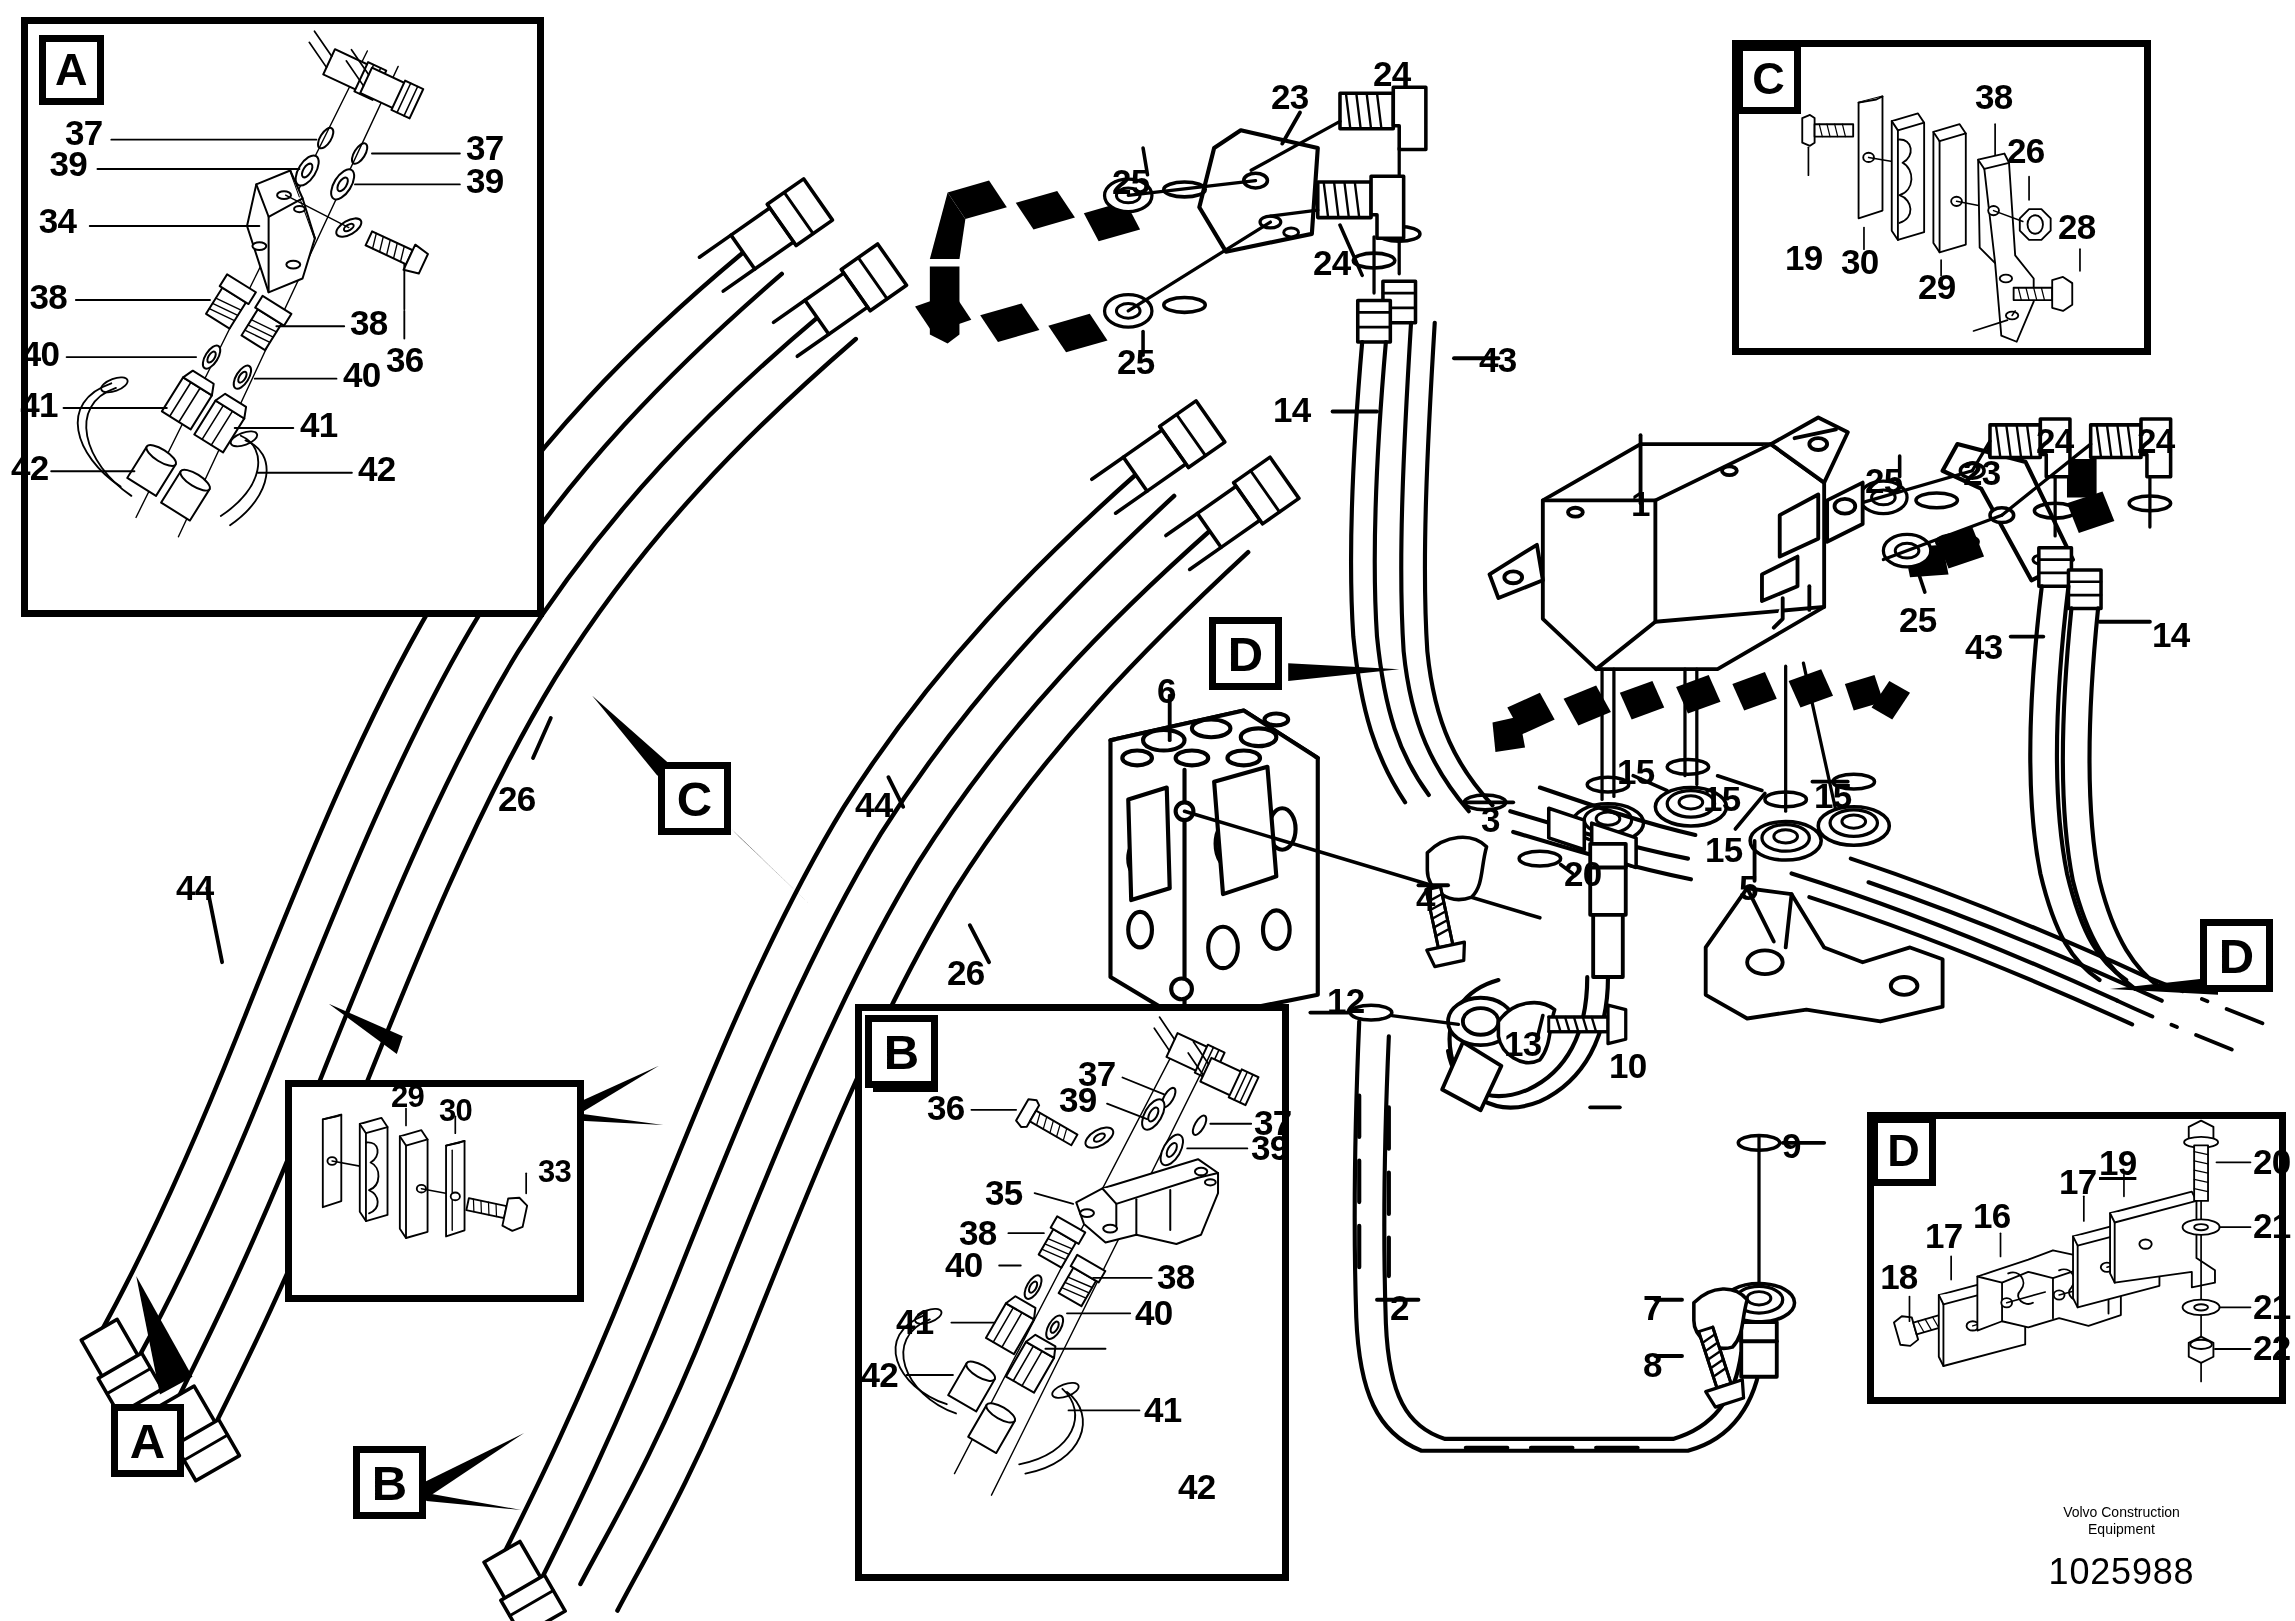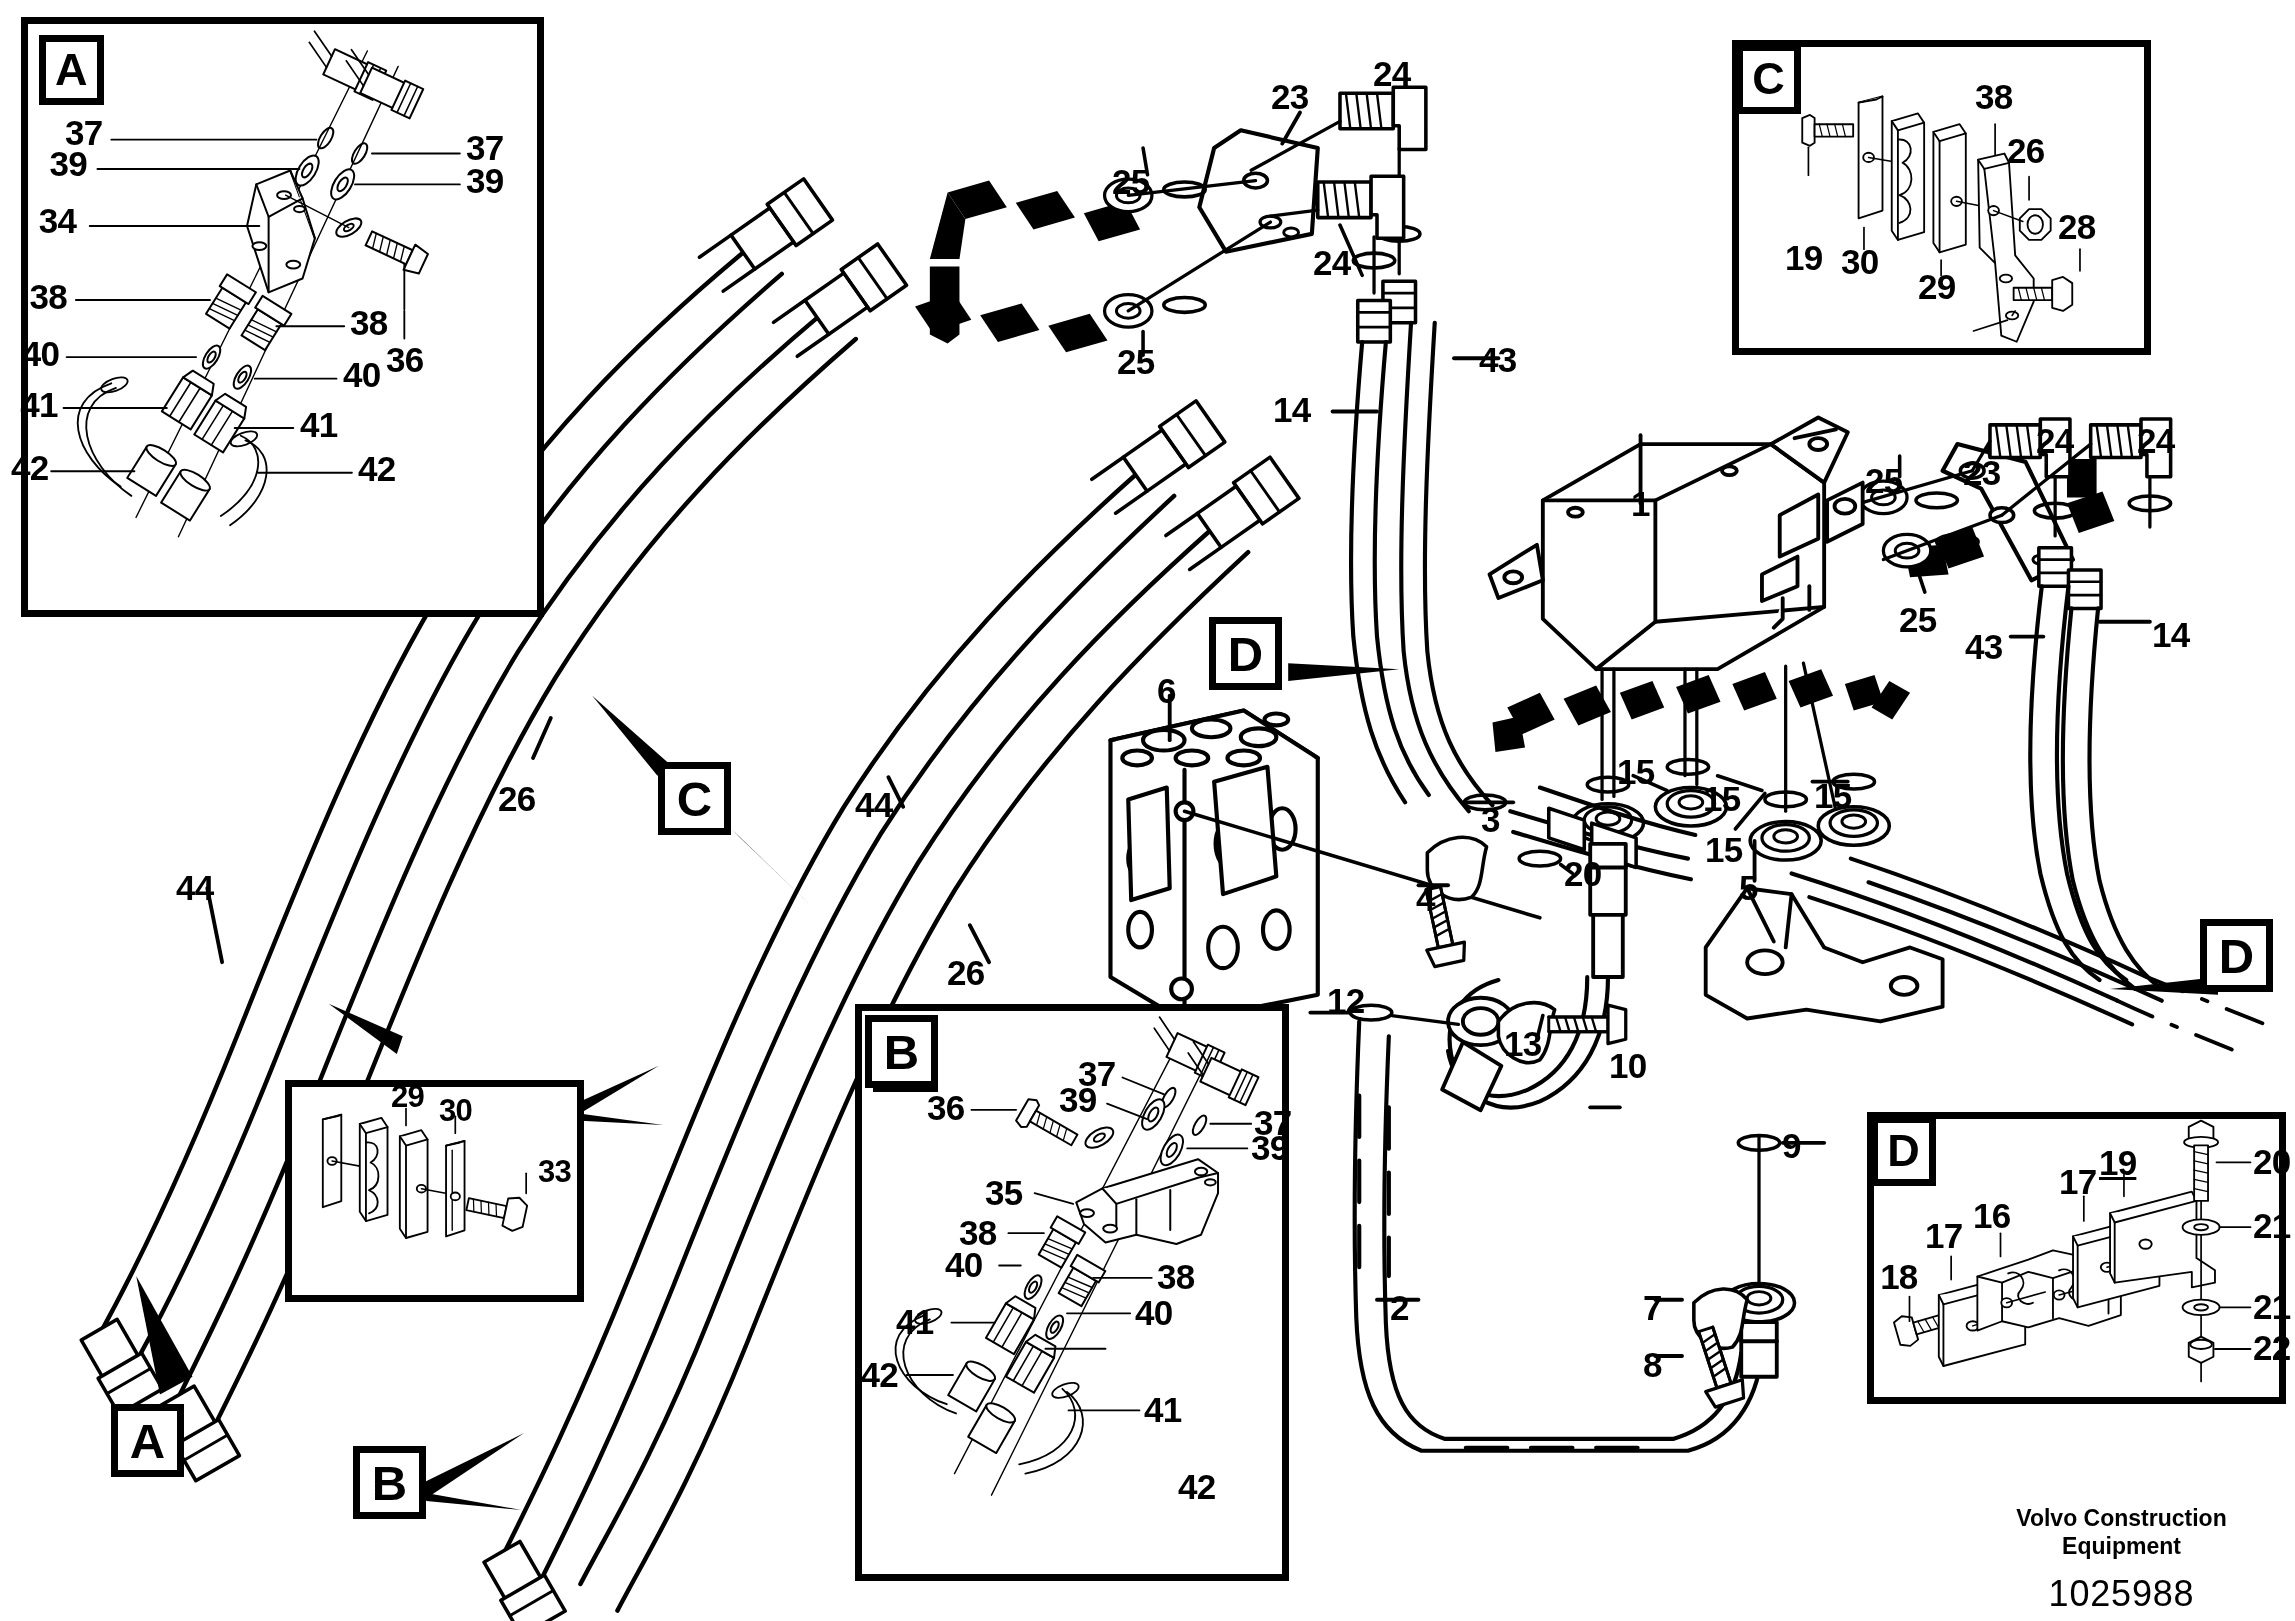--- a/index.html
+++ b/index.html
@@ -9,21 +9,21 @@
   .callout{position:absolute;font-family:"Liberation Sans",sans-serif;font-weight:bold;color:#000;
            font-size:35px;line-height:1;letter-spacing:-0.8px;white-space:nowrap;}
   .callout.sm{font-size:31px;}
   .boxlabel{position:absolute;border:7px solid #000;background:#fff;display:flex;
             align-items:center;justify-content:center;font-family:"Liberation Sans",sans-serif;
             font-weight:bold;color:#000;}
   .boxlabel.big{width:59px;height:59px;font-size:49px;}
   .boxlabel.med{width:51px;height:56px;font-size:45px;}
   .panel{position:absolute;border:7px solid #000;background:#fff;}
   .footer{position:absolute;text-align:center;color:#000;}
-  .footer .brand{font-size:23px;font-weight:bold;line-height:1.22;}
+  .footer .brand{font-size:14px;font-weight:normal;line-height:1.22;}
   .footer .pn{font-size:36px;font-weight:normal;letter-spacing:0.8px;margin-top:13px;}
 </style>
 </head>
 <body>
 
 <div id="sheet">
 
   <svg class="layer" viewBox="0 0 1550 1095" preserveAspectRatio="none">
     <defs>
       <g id="hexnut">

